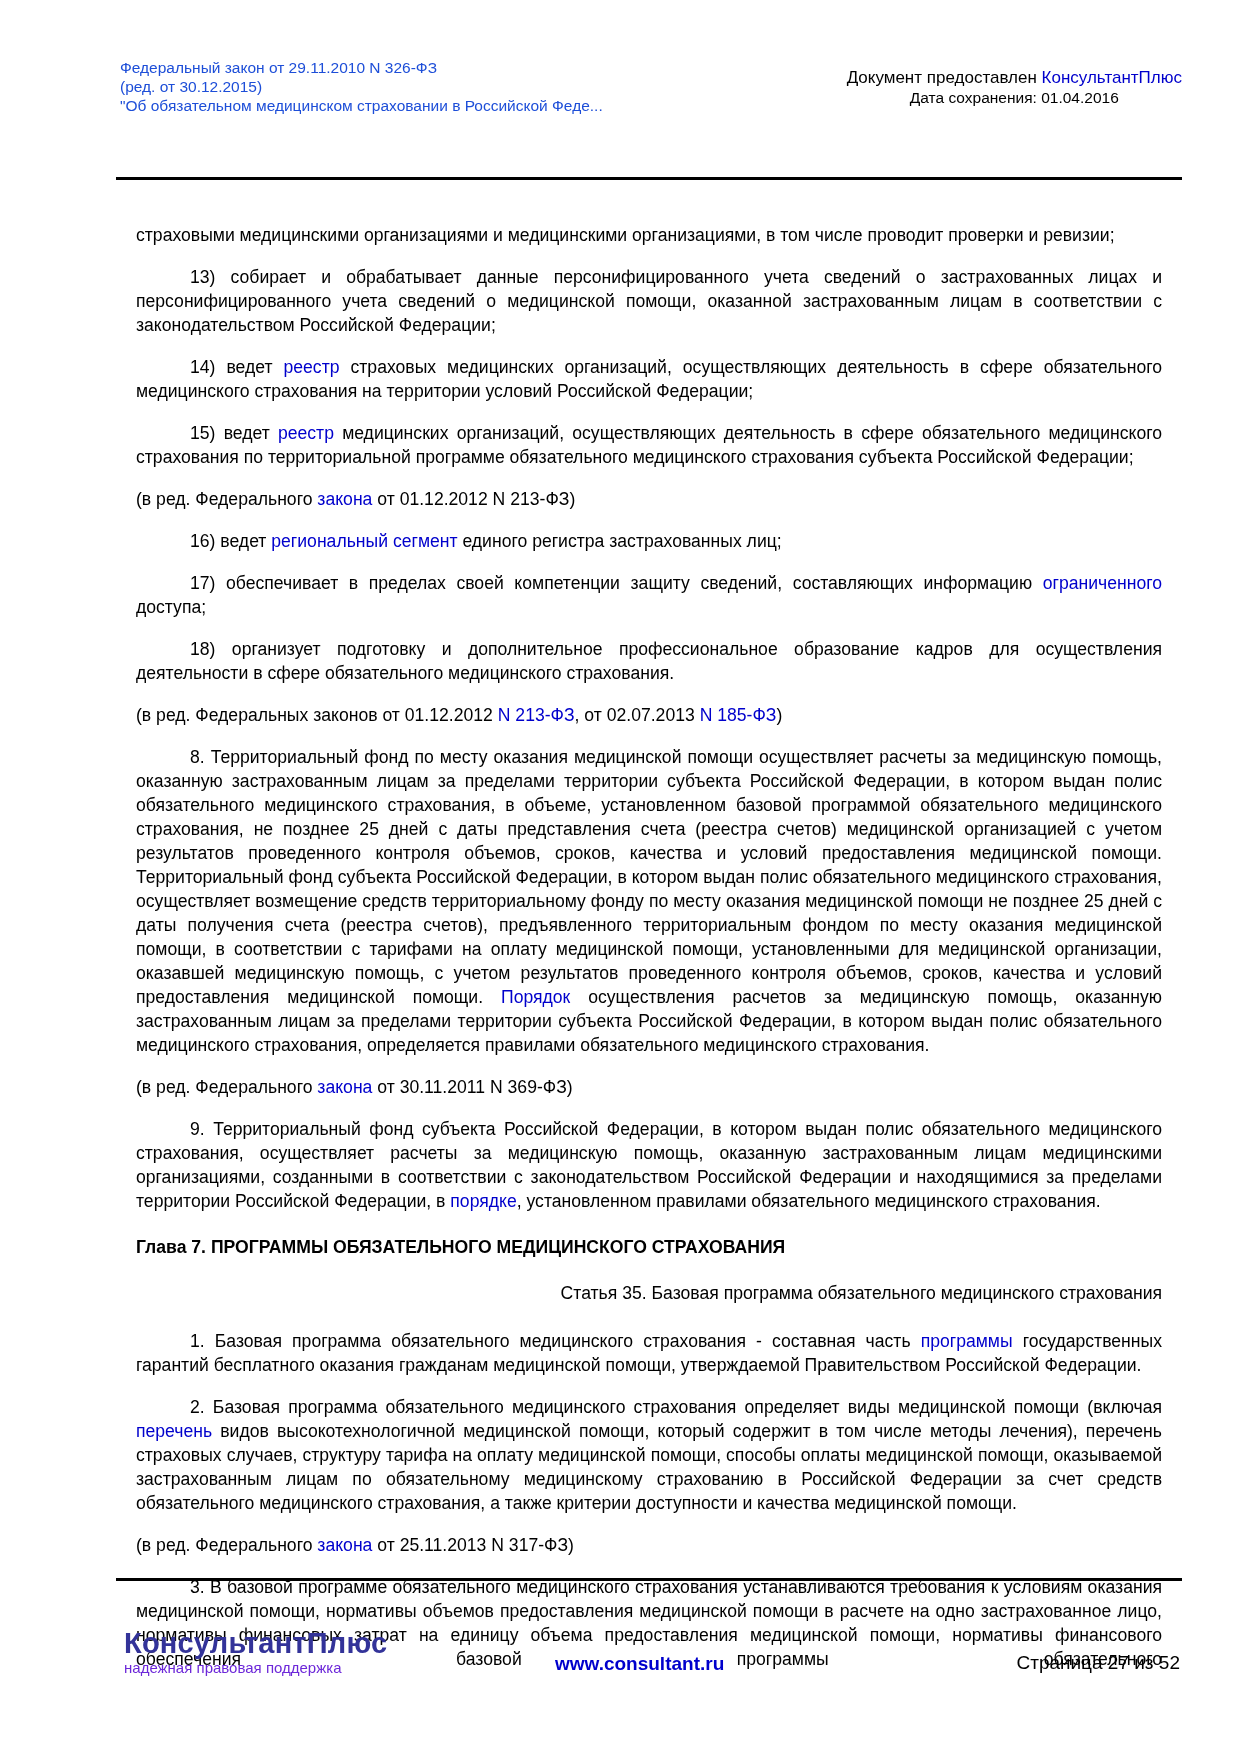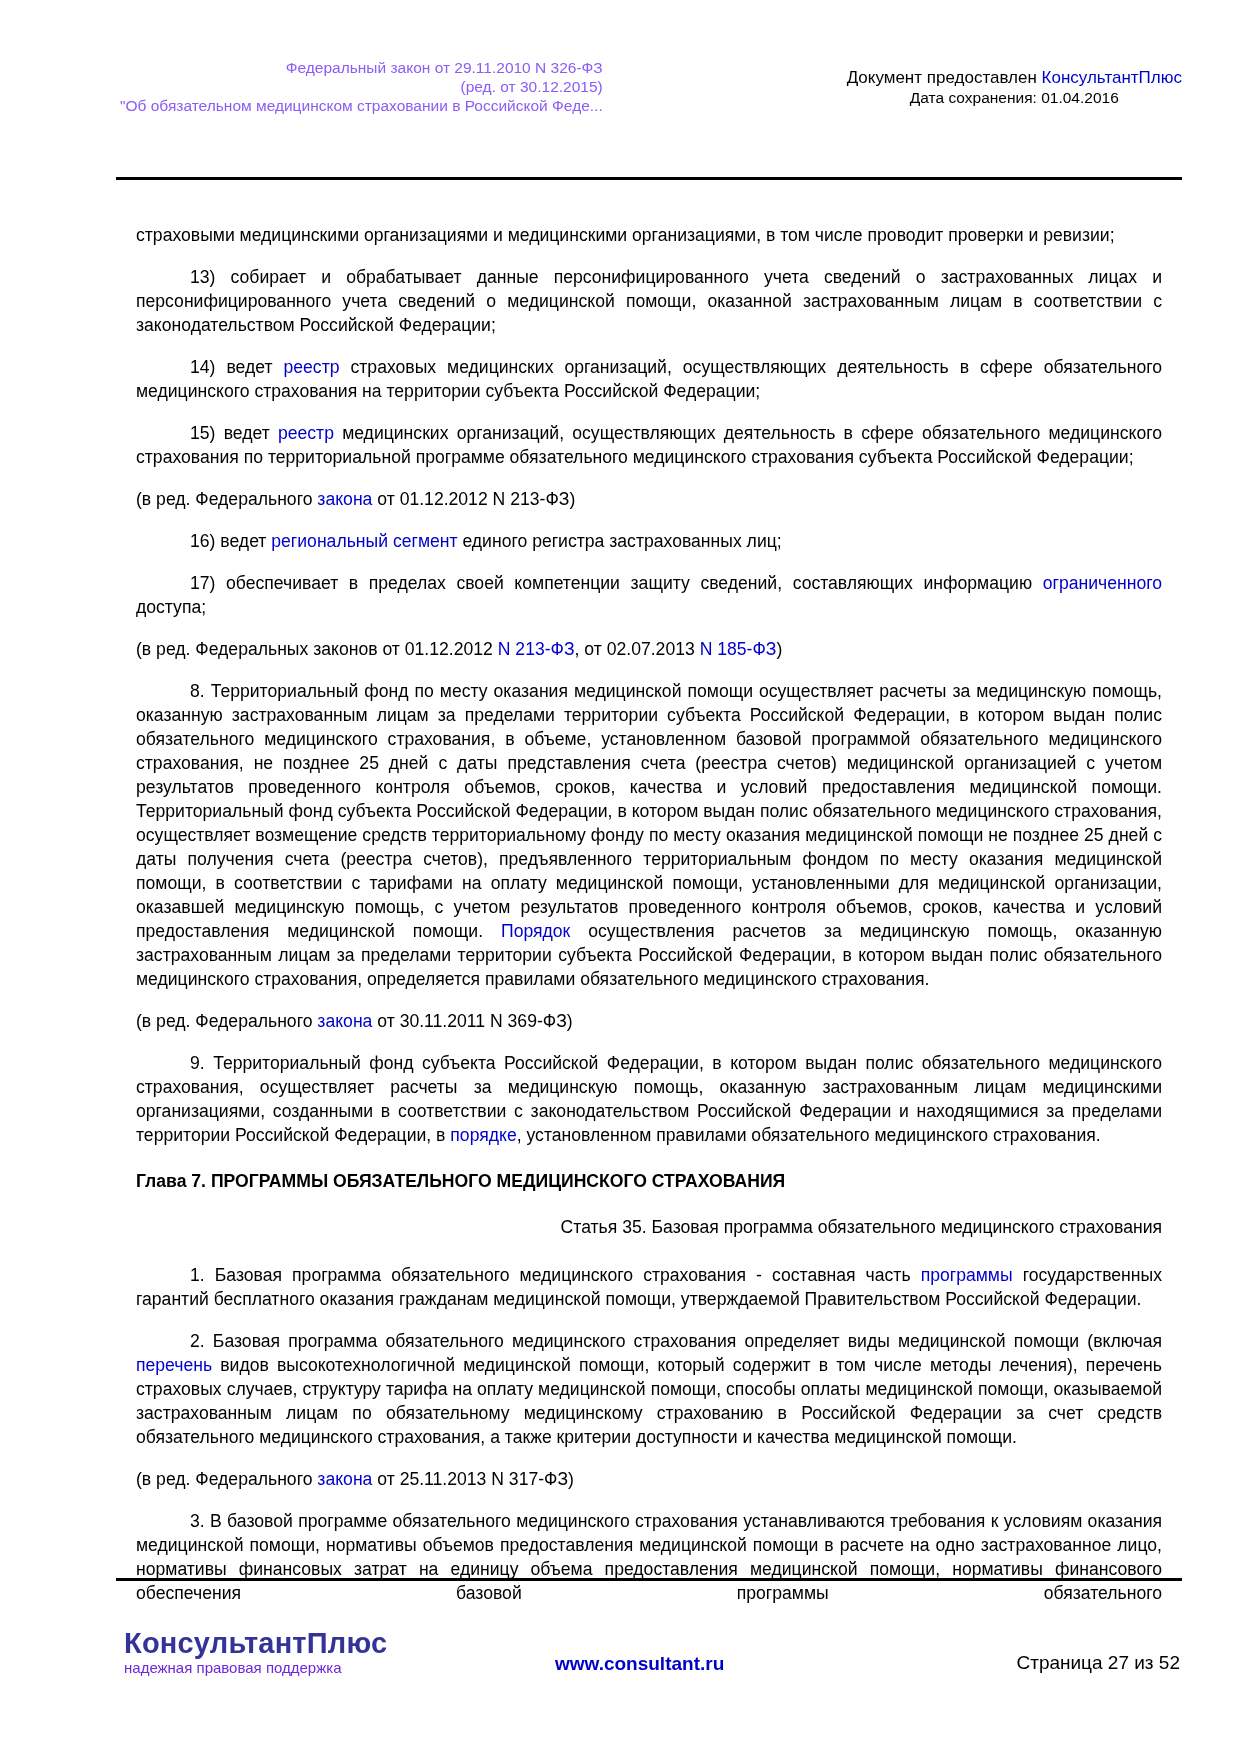--- a/index.html
+++ b/index.html
@@ -1,18 +1,18 @@
 <!DOCTYPE html>
 <html><head>
 <meta charset="utf-8">
 <style>
   html, body { margin:0; padding:0; background:#ffffff; }
   body { width:1241px; height:1755px; position:relative; overflow:hidden;
          font-family:"Liberation Sans", sans-serif; color:#000; }
-  .hdr-left { position:absolute; left:120px; top:58px; font-size:15.5px; line-height:19px; color:#8b5cf6;text-align:right; }
+  .hdr-left { position:absolute; left:120px; top:58px; font-size:15.5px; line-height:19px; color:#1d4ed8; }
   .hdr-right { position:absolute; right:59px; top:68px; text-align:center; font-size:17px; line-height:20px; }
   .hdr-right .date { font-size:15.5px; }
   .brand { color:#0000cc; }
   .rule-top { position:absolute; left:116px; width:1066px; top:177px; height:3px; background:#000; }
   .rule-bottom { position:absolute; left:116px; width:1066px; top:1578px; height:3px; background:#000; }
   .content { position:absolute; left:118px; width:1062px; top:205px; font-size:17.6px; line-height:24px; text-align:justify; }
   .content p { margin:18px; }
   .ind { text-indent:54px; }
   a.lnk { color:#0000cc; text-decoration:none; }
   .chapter { text-align:left; font-weight:bold; margin-top:22px !important; margin-bottom:22px !important; padding-left:0; }
@@ -35,25 +35,26 @@
 <div class="hdr-right">
   <div><span>Документ предоставлен </span><span class="brand">КонсультантПлюс</span></div>
   <div class="date">Дата сохранения: 01.04.2016</div>
 </div>
 
 <div class="rule-top"></div>
 
 <div class="content">
   <p>страховыми медицинскими организациями и медицинскими организациями, в том числе проводит проверки и ревизии;</p>
   <p class="ind">13) собирает и обрабатывает данные персонифицированного учета сведений о застрахованных лицах и персонифицированного учета сведений о медицинской помощи, оказанной застрахованным лицам в соответствии с законодательством Российской Федерации;</p>
-  <p class="ind"><span>14) ведет </span><a class="lnk">реестр</a><span> страховых медицинских организаций, осуществляющих деятельность в сфере обязательного медицинского страхования на территории субъекта Российской Федерации;</span></p>
+  <p class="ind"><span>14) ведет </span><a class="lnk">реестр</a><span> страховых медицинских организаций, осуществляющих деятельность в сфере обязательного медицинского страхования на территории условий Российской Федерации;</span></p>
   <p class="ind"><span>15) ведет </span><a class="lnk">реестр</a><span> медицинских организаций, осуществляющих деятельность в сфере обязательного медицинского страхования по территориальной программе обязательного медицинского страхования субъекта Российской Федерации;</span></p>
   <p><span>(в ред. Федерального </span><a class="lnk">закона</a><span> от 01.12.2012 N 213-ФЗ)</span></p>
   <p class="ind"><span>16) ведет </span><a class="lnk">региональный сегмент</a><span> единого регистра застрахованных лиц;</span></p>
   <p class="ind"><span>17) обеспечивает в пределах своей компетенции защиту сведений, составляющих информацию </span><a class="lnk">ограниченного</a><span> доступа;</span></p>
+  <p class="ind">18) организует подготовку и дополнительное профессиональное образование кадров для осуществления деятельности в сфере обязательного медицинского страхования.</p>
   <p><span>(в ред. Федеральных законов от 01.12.2012 </span><a class="lnk">N 213-ФЗ</a><span>, от 02.07.2013 </span><a class="lnk">N 185-ФЗ</a><span>)</span></p>
   <p class="ind"><span>8. Территориальный фонд по месту оказания медицинской помощи осуществляет расчеты за медицинскую помощь, оказанную застрахованным лицам за пределами территории субъекта Российской Федерации, в котором выдан полис обязательного медицинского страхования, в объеме, установленном базовой программой обязательного медицинского страхования, не позднее 25 дней с даты представления счета (реестра счетов) медицинской организацией с учетом результатов проведенного контроля объемов, сроков, качества и условий предоставления медицинской помощи. Территориальный фонд субъекта Российской Федерации, в котором выдан полис обязательного медицинского страхования, осуществляет возмещение средств территориальному фонду по месту оказания медицинской помощи не позднее 25 дней с даты получения счета (реестра счетов), предъявленного территориальным фондом по месту оказания медицинской помощи, в соответствии с тарифами на оплату медицинской помощи, установленными для медицинской организации, оказавшей медицинскую помощь, с учетом результатов проведенного контроля объемов, сроков, качества и условий предоставления медицинской помощи. </span><a class="lnk">Порядок</a><span> осуществления расчетов за медицинскую помощь, оказанную застрахованным лицам за пределами территории субъекта Российской Федерации, в котором выдан полис обязательного медицинского страхования, определяется правилами обязательного медицинского страхования.</span></p>
   <p><span>(в ред. Федерального </span><a class="lnk">закона</a><span> от 30.11.2011 N 369-ФЗ)</span></p>
   <p class="ind"><span>9. Территориальный фонд субъекта Российской Федерации, в котором выдан полис обязательного медицинского страхования, осуществляет расчеты за медицинскую помощь, оказанную застрахованным лицам медицинскими организациями, созданными в соответствии с законодательством Российской Федерации и находящимися за пределами территории Российской Федерации, в </span><a class="lnk">порядке</a><span>, установленном правилами обязательного медицинского страхования.</span></p>
 
   <p class="chapter">Глава 7. ПРОГРАММЫ ОБЯЗАТЕЛЬНОГО МЕДИЦИНСКОГО СТРАХОВАНИЯ</p>
   <p class="article">Статья 35. Базовая программа обязательного медицинского страхования</p>
 
   <p class="ind"><span>1. Базовая программа обязательного медицинского страхования - составная часть </span><a class="lnk">программы</a><span> государственных гарантий бесплатного оказания гражданам медицинской помощи, утверждаемой Правительством Российской Федерации.</span></p>
   <p class="ind"><span>2. Базовая программа обязательного медицинского страхования определяет виды медицинской помощи (включая </span><a class="lnk">перечень</a><span> видов высокотехнологичной медицинской помощи, который содержит в том числе методы лечения), перечень страховых случаев, структуру тарифа на оплату медицинской помощи, способы оплаты медицинской помощи, оказываемой застрахованным лицам по обязательному медицинскому страхованию в Российской Федерации за счет средств обязательного медицинского страхования, а также критерии доступности и качества медицинской помощи.</span></p>

